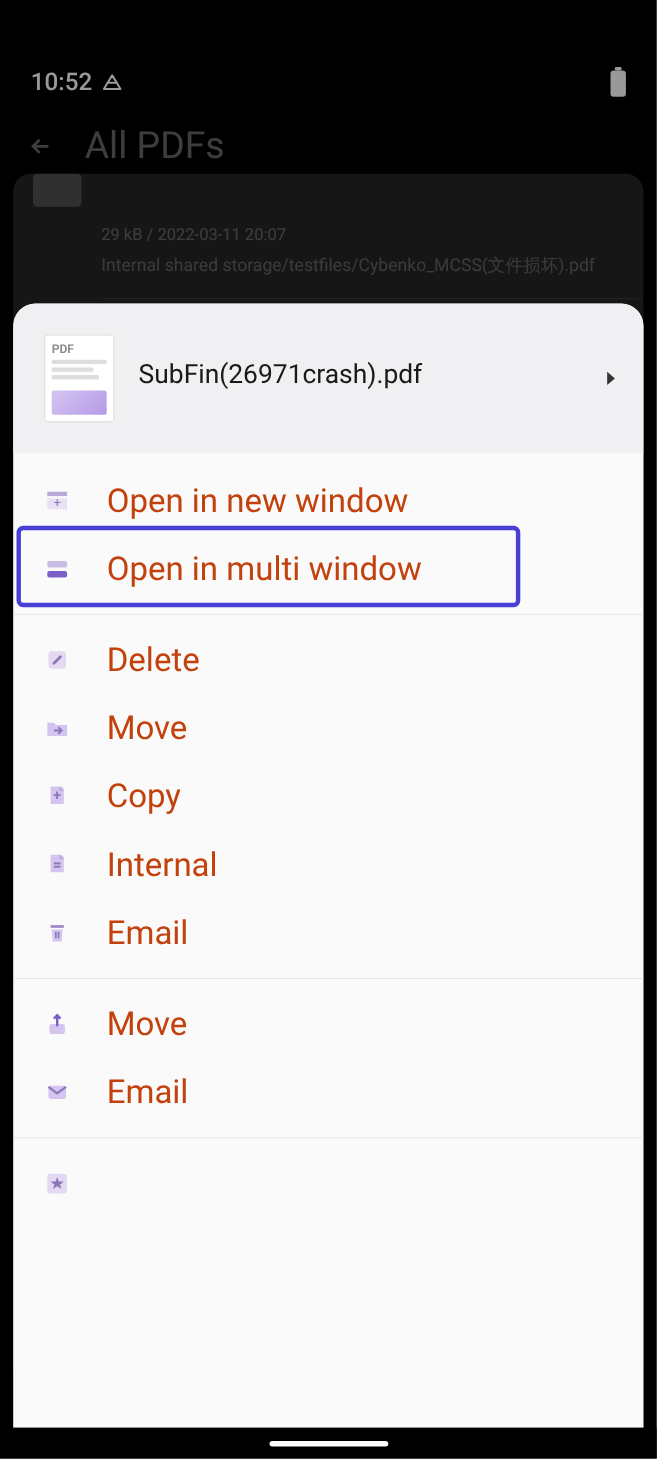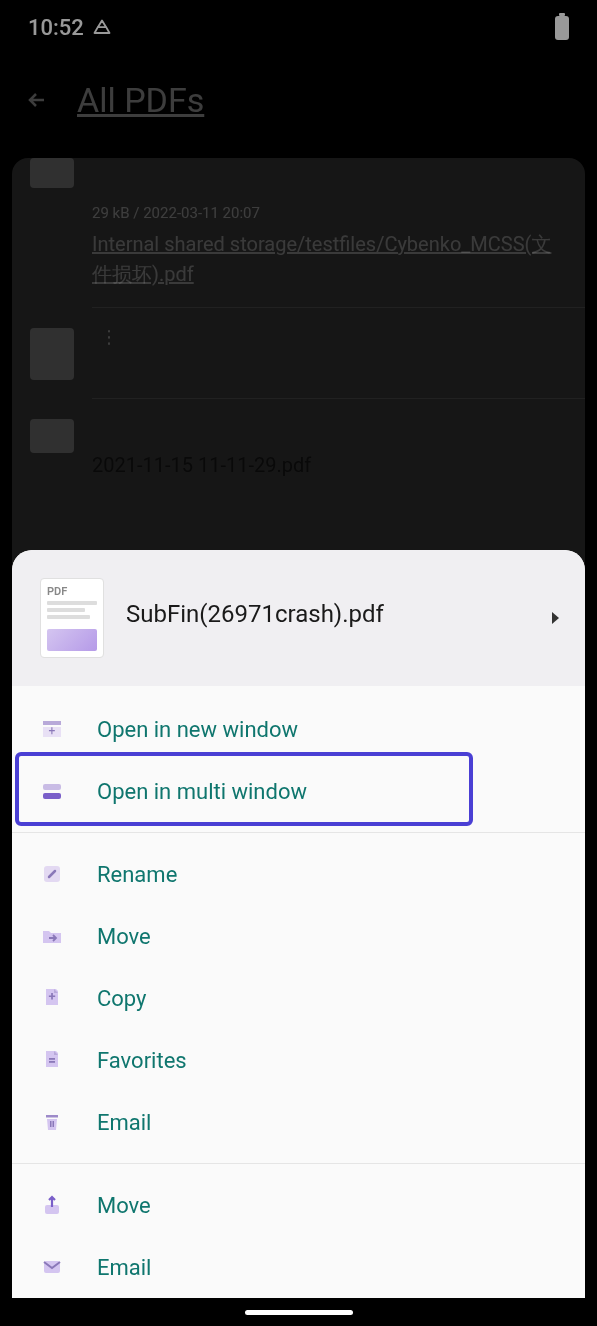--- a/index.html
+++ b/index.html
@@ -8,40 +8,40 @@
       height: 1326px;
       font-family: -apple-system, BlinkMacSystemFont, 'Segoe UI', Roboto, sans-serif;
       background: #000;
       position: relative;
       overflow: hidden;
     }
     .status-bar {
       height: 55px;
       display: flex;
       justify-content: space-between;
-      align-items: center;
+      align-items: flex-end;
       padding: 0 28px;
       color: #fff;
       font-size: 22px;
       font-weight: 500;
+      margin-top: 33px;
     }
     .status-left { display: flex; align-items: center; gap: 8px; }
     .status-right { display: flex; align-items: center; }
     .recycle-icon { width: 20px; height: 20px; }
     .battery-icon { width: 14px; height: 24px; background: #fff; border-radius: 3px; position: relative; }
     .battery-icon::before { content: ''; position: absolute; top: -3px; left: 4px; width: 6px; height: 3px; background: #fff; border-radius: 1px; }
     
     .header {
       height: 90px;
       display: flex;
       align-items: center;
       padding: 0 25px;
       gap: 28px;
       color: rgba(255,255,255,0.4);
-      text-decoration: underline;
     }
     .back-arrow { width: 24px; height: 24px; }
     .header-title { font-size: 34px; font-weight: 400; color: rgba(255,255,255,0.4); }
     
     .file-list-bg {
       position: absolute;
       top: 158px;
       left: 12px;
       right: 12px;
       background: rgba(255,255,255,0.15);
@@ -59,40 +59,40 @@
       width: 44px; height: 52px;
       background: rgba(255,255,255,0.2);
       border-radius: 4px;
       flex-shrink: 0;
       margin-top: 2px;
       position: relative;
     }
     .bg-file-texts { flex: 1; color: rgba(255,255,255,0.35); margin-top: 36px; }
     .bg-file-title { font-size: 20px; color: rgba(0,0,0,0.6); margin-bottom: 5px; }
     .bg-file-meta { font-size: 15px; color: rgba(255,255,255,0.3); margin-bottom: 7px; }
-    .bg-file-path { font-size: 20px; color: rgba(255,255,255,0.28); line-height: 1.5; text-decoration: underline; }
+    .bg-file-path { font-size: 16px; color: rgba(255,255,255,0.28); line-height: 1.5; }
     .bg-divider { height: 1px; background: rgba(255,255,255,0.08); margin: 8px 0 8px 80px; }
     .bg-more { color: rgba(255,255,255,0.3); font-size: 18px; padding: 0 8px; }
     
     .overlay {
       position: absolute;
       top: 0; left: 0; right: 0; bottom: 0;
       background: rgba(0,0,0,0.4);
       z-index: 5;
     }
     
     .sheet {
       position: absolute;
       bottom: 28px;
       left: 12px;
       right: 12px;
       background: #fafafa;
       border-radius: 20px 20px 0 0;
       z-index: 10;
-      height: 748px;
+      height: 1022px;
       overflow: hidden;
       margin-top: 22px;
     }
     
     .sheet-header {
       background: #f0eff2;
       padding: 28px 24px 28px 28px;
       display: flex;
       align-items: center;
       gap: 22px;
@@ -127,21 +127,21 @@
       position: relative;
     }
     .menu-icon {
       width: 30px;
       height: 30px;
       display: flex;
       align-items: center;
       justify-content: center;
       flex-shrink: 0;
     }
-    .menu-label { font-size: 22px; color: #0f766e; }
+    .menu-label { font-size: 30px; color: #c2410c; }
     .menu-divider { height: 1px; background: #e5e5e5; margin: 10px 0; }
     
     .highlight-box {
       position: absolute;
       left: 3px;
       top: -8px;
       width: 458px;
       height: 74px;
       border: 4px solid #4a3fd4;
       border-radius: 6px;
@@ -253,21 +253,21 @@
 
   <div class="menu-divider"></div>
 
   <div class="menu-item">
     <div class="menu-icon ic-soft">
       <svg width="24" height="24" viewBox="0 0 24 24">
           <rect x="4" y="4" width="16" height="16" rx="3" fill="#e3d9f2"></rect>
           <path d="M9 15 L15 9" stroke="#8a78b8" stroke-width="2.5" stroke-linecap="round"></path>
         </svg>
     </div>
-    <span class="menu-label">Rename</span>
+    <span class="menu-label">Delete</span>
   </div>
   <div class="menu-item">
     <div class="menu-icon ic-soft">
       <svg width="24" height="24" viewBox="0 0 24 24">
           <path d="M3 7 L9 7 L11 9 L21 9 L21 19 L3 19 Z" fill="#d4c5f0"></path>
           <path d="M9 14 L15 14 M13 11 L16 14 L13 17" stroke="#8a78b8" stroke-width="1.8" fill="none"></path>
         </svg>
     </div>
     <span class="menu-label">Move</span>
   </div>
@@ -283,21 +283,21 @@
   </div>
   <div class="menu-item">
     <div class="menu-icon ic-soft">
       <svg width="24" height="24" viewBox="0 0 24 24">
           <path d="M6 3 L16 3 L18 5 L18 19 L6 19 Z" fill="#d4c5f0"></path>
           <path d="M14 3 L14 7 L18 7" fill="#b8a9d9"></path>
           <rect x="9" y="10" width="6" height="1.8" fill="#8a78b8"></rect>
           <rect x="9" y="13" width="6" height="1.8" fill="#8a78b8"></rect>
         </svg>
     </div>
-    <span class="menu-label">Favorites</span>
+    <span class="menu-label">Internal</span>
   </div>
   <div class="menu-item">
     <div class="menu-icon ic-soft">
       <svg width="24" height="24" viewBox="0 0 24 24">
           <rect x="6" y="5" width="12" height="2.5" fill="#9d8ac9"></rect>
           <path d="M7 9 L17 9 L16 20 L8 20 Z" fill="#d4c5f0"></path>
           <rect x="10" y="11" width="1.5" height="6" fill="#8a78b8"></rect>
           <rect x="12.5" y="11" width="1.5" height="6" fill="#8a78b8"></rect>
         </svg>
     </div>

